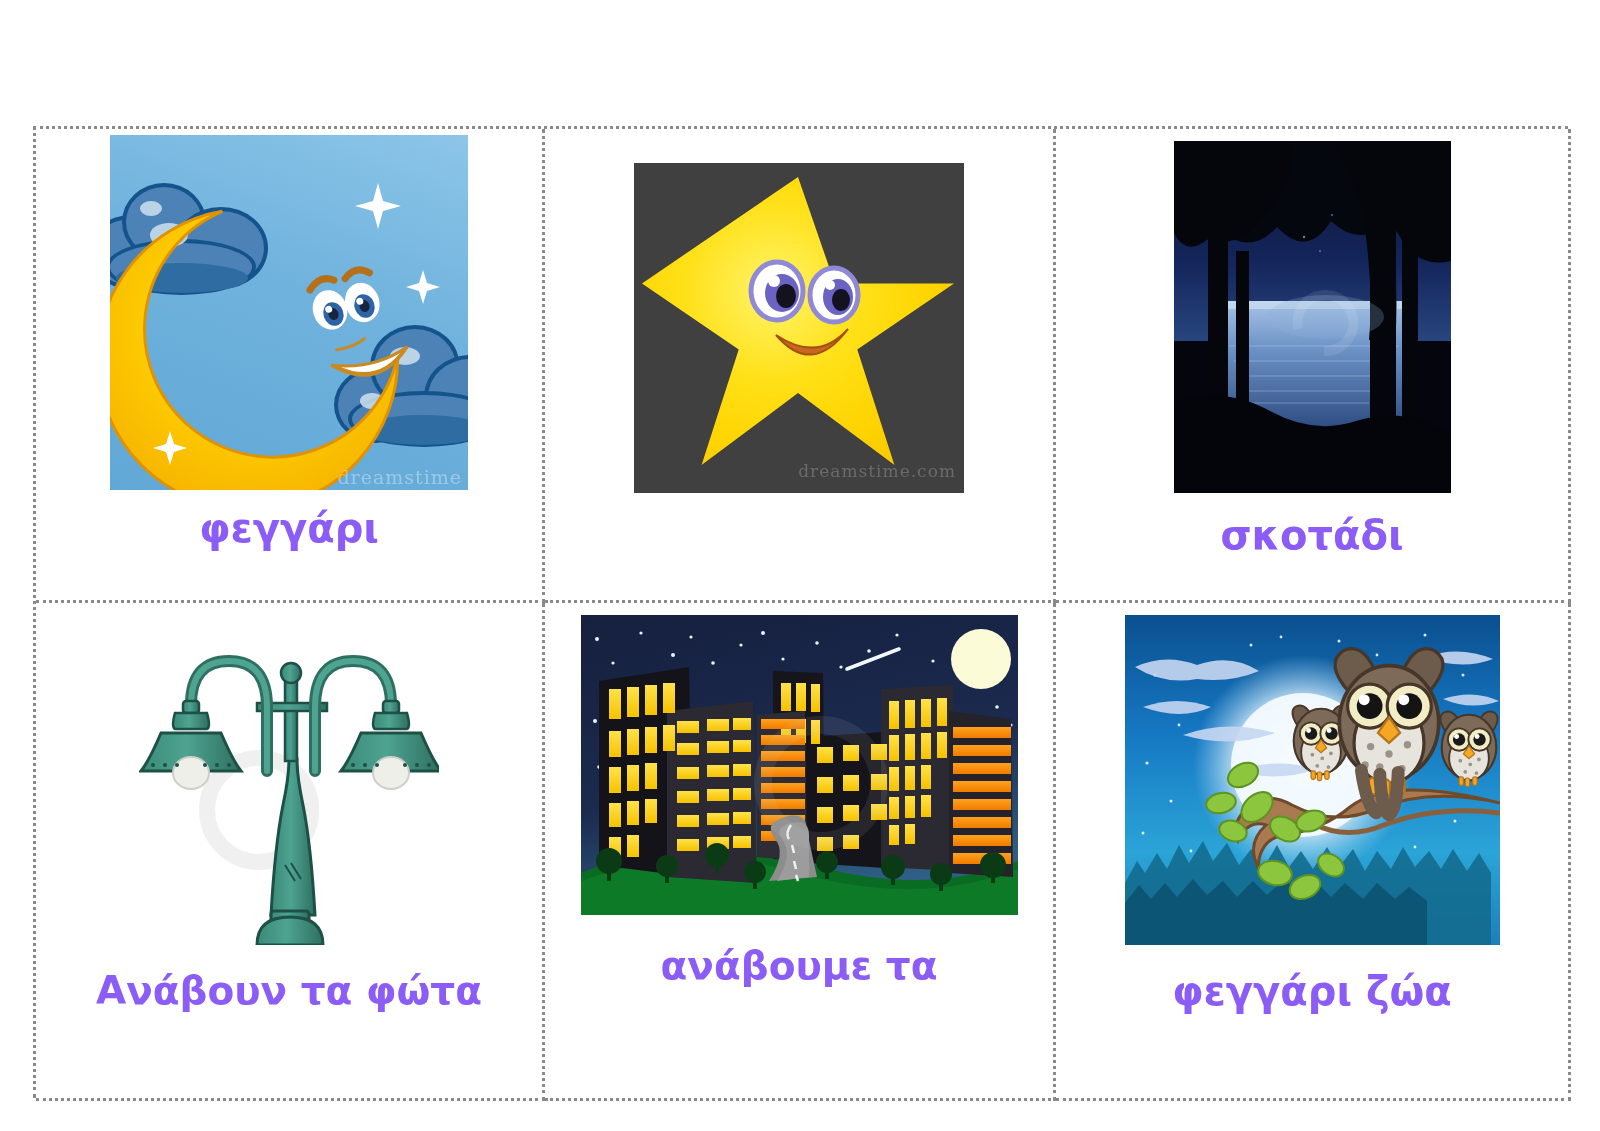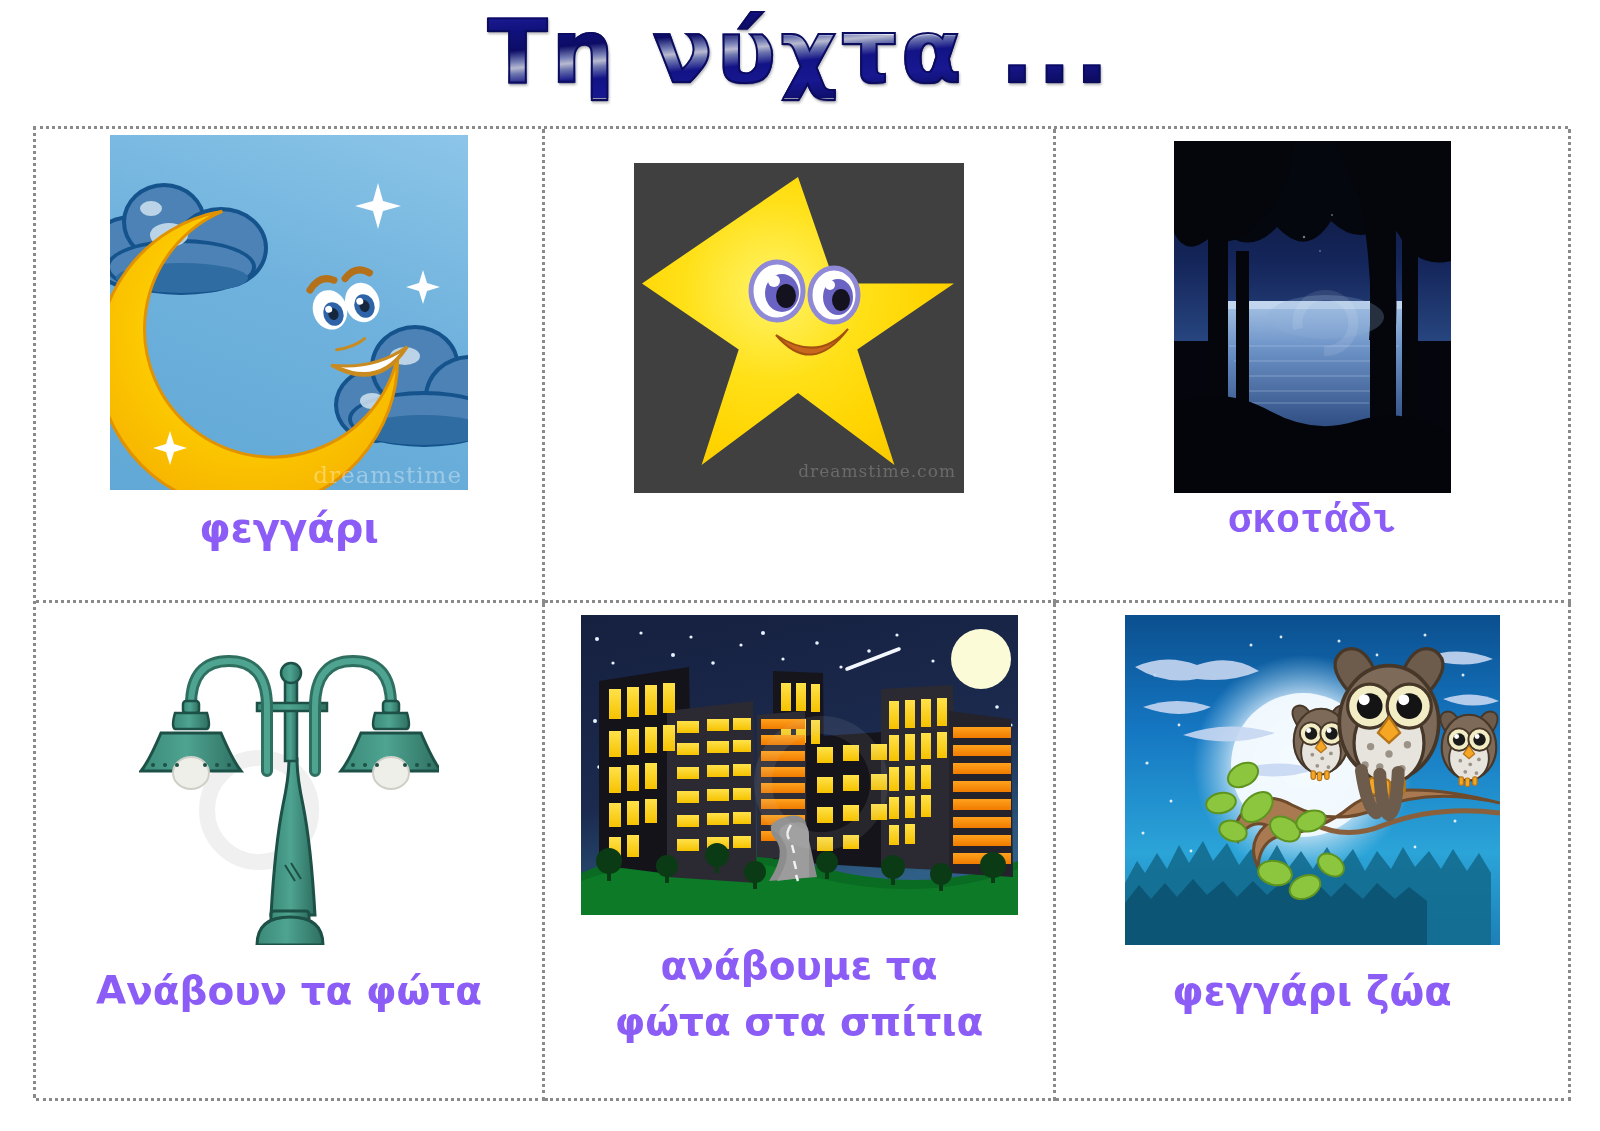--- a/index.html
+++ b/index.html
@@ -102,23 +102,20 @@
   
   .owl-pic { width: 375px; height: 330px; }
 
   svg { display:block; }
 </style>
 </head>
 <body>
 
 <div class="page">
 
-  <div class="title-wrap">
-    <span class="title">Τη νύχτα ...</span>
-  </div>
 
   <div class="grid">
 
     <div class="cell">
       <div class="pic moon-pic">
         <div class="moon-sky"></div>
 
         <div class="cloud" style="left:-22px; top:42px; width:200px; height:120px;">
           <div class="lobe" style="left:0px;  top:38px; width:86px; height:74px;"></div>
           <div class="lobe" style="left:34px; top:6px;  width:84px; height:78px;"></div>
@@ -164,21 +161,21 @@
             <path d="M 196 218 q 36 40 78 6 q -38 12 -78 -6 Z" fill="#ffffff" stroke="#c98b20" stroke-width="3"></path>
             <path d="M 201 221 q 34 32 70 4" stroke="#c98b20" stroke-width="2.5" fill="none"></path>
           </g>
         </svg>
 
         <svg width="358" height="355" style="position:absolute;left:0;top:0;">
           <path d="M268 48 L273 66 L291 71 L273 76 L268 94 L263 76 L245 71 L263 66 Z" fill="#fff"></path>
           <path d="M313 135 L317 148 L330 152 L317 156 L313 169 L309 156 L296 152 L309 148 Z" fill="#fff"></path>
           <path d="M60 296 L64 309 L77 313 L64 317 L60 330 L56 317 L43 313 L56 309 Z" fill="#fff"></path>
         </svg>
-        <div class="wm" style="right:6px; bottom:2px; font-size:23px; color:rgba(255,255,255,.35);">dreamstime</div>
+        <div class="wm" style="right:6px; bottom:2px; font-size:19px; color:rgba(255,255,255,.35);">dreamstime</div>
       </div>
       <div class="label">φεγγάρι</div>
     </div>
 
     <div class="cell">
       <div class="pic star-pic" style="margin-top:28px;">
         <div class="bigstar"></div>
         <svg width="330" height="330" style="position:absolute;left:0;top:0;">
           <ellipse cx="143" cy="128" rx="26" ry="29" fill="#ffffff" stroke="#8f89d8" stroke-width="5"></ellipse>
           <ellipse cx="200" cy="132" rx="24" ry="27" fill="#ffffff" stroke="#8f89d8" stroke-width="5"></ellipse>
@@ -238,21 +235,21 @@
 
           <circle cx="130" cy="96" r="1.2" fill="#b9c9e6" opacity=".6"></circle>
           <circle cx="158" cy="74" r="1" fill="#b9c9e6" opacity=".5"></circle>
           <circle cx="146" cy="110" r="1" fill="#b9c9e6" opacity=".45"></circle>
 
           <g opacity=".10" fill="none" stroke="#ffffff" stroke-width="10">
             <path d="M150 210 a28 28 0 1 0 -26 -22"></path>
           </g>
         </svg>
       </div>
-      <div class="label" style="margin-top:5px;font-family:Liberation Mono, monospace;">σκοτάδι</div>
+      <div class="label" style="margin-top:18px;">σκοτάδι</div>
     </div>
 
     <div class="cell r2">
       <div class="pic lamp-pic" style="margin-top:6px;">
         <svg width="300" height="330" style="position:absolute;left:0;top:0;">
           <defs>
             <linearGradient id="lampg" x1="0" y1="0" x2="1" y2="0">
               <stop offset="0%" stop-color="#3c8a78"></stop>
               <stop offset="45%" stop-color="#4ea391"></stop>
               <stop offset="100%" stop-color="#2e6f60"></stop>
@@ -528,21 +525,20 @@
                 <circle cx="0" cy="-6" r="13"></circle>
               </g>
           </g>
 
           <g opacity=".10" fill="none" stroke="#d0d0d0" stroke-width="18">
             <circle cx="240" cy="168" r="58"></circle>
           </g>
         </svg>
       </div>
       <div class="label two" style="margin-top:27px;">ανάβουμε τα</div>
-      <div class="label two" style="margin-top:8px;">φώτα στα σπίτια</div>
     </div>
 
     <div class="cell r2">
       <div class="pic owl-pic" style="margin-top:6px;">
         <svg width="375" height="330" style="position:absolute;left:0;top:0;">
           <defs>
             <linearGradient id="owlsky" x1="0" y1="0" x2="0" y2="1">
               <stop offset="0%" stop-color="#0b4f8e"></stop>
               <stop offset="35%" stop-color="#1577c2"></stop>
               <stop offset="72%" stop-color="#2ba4d8"></stop>

